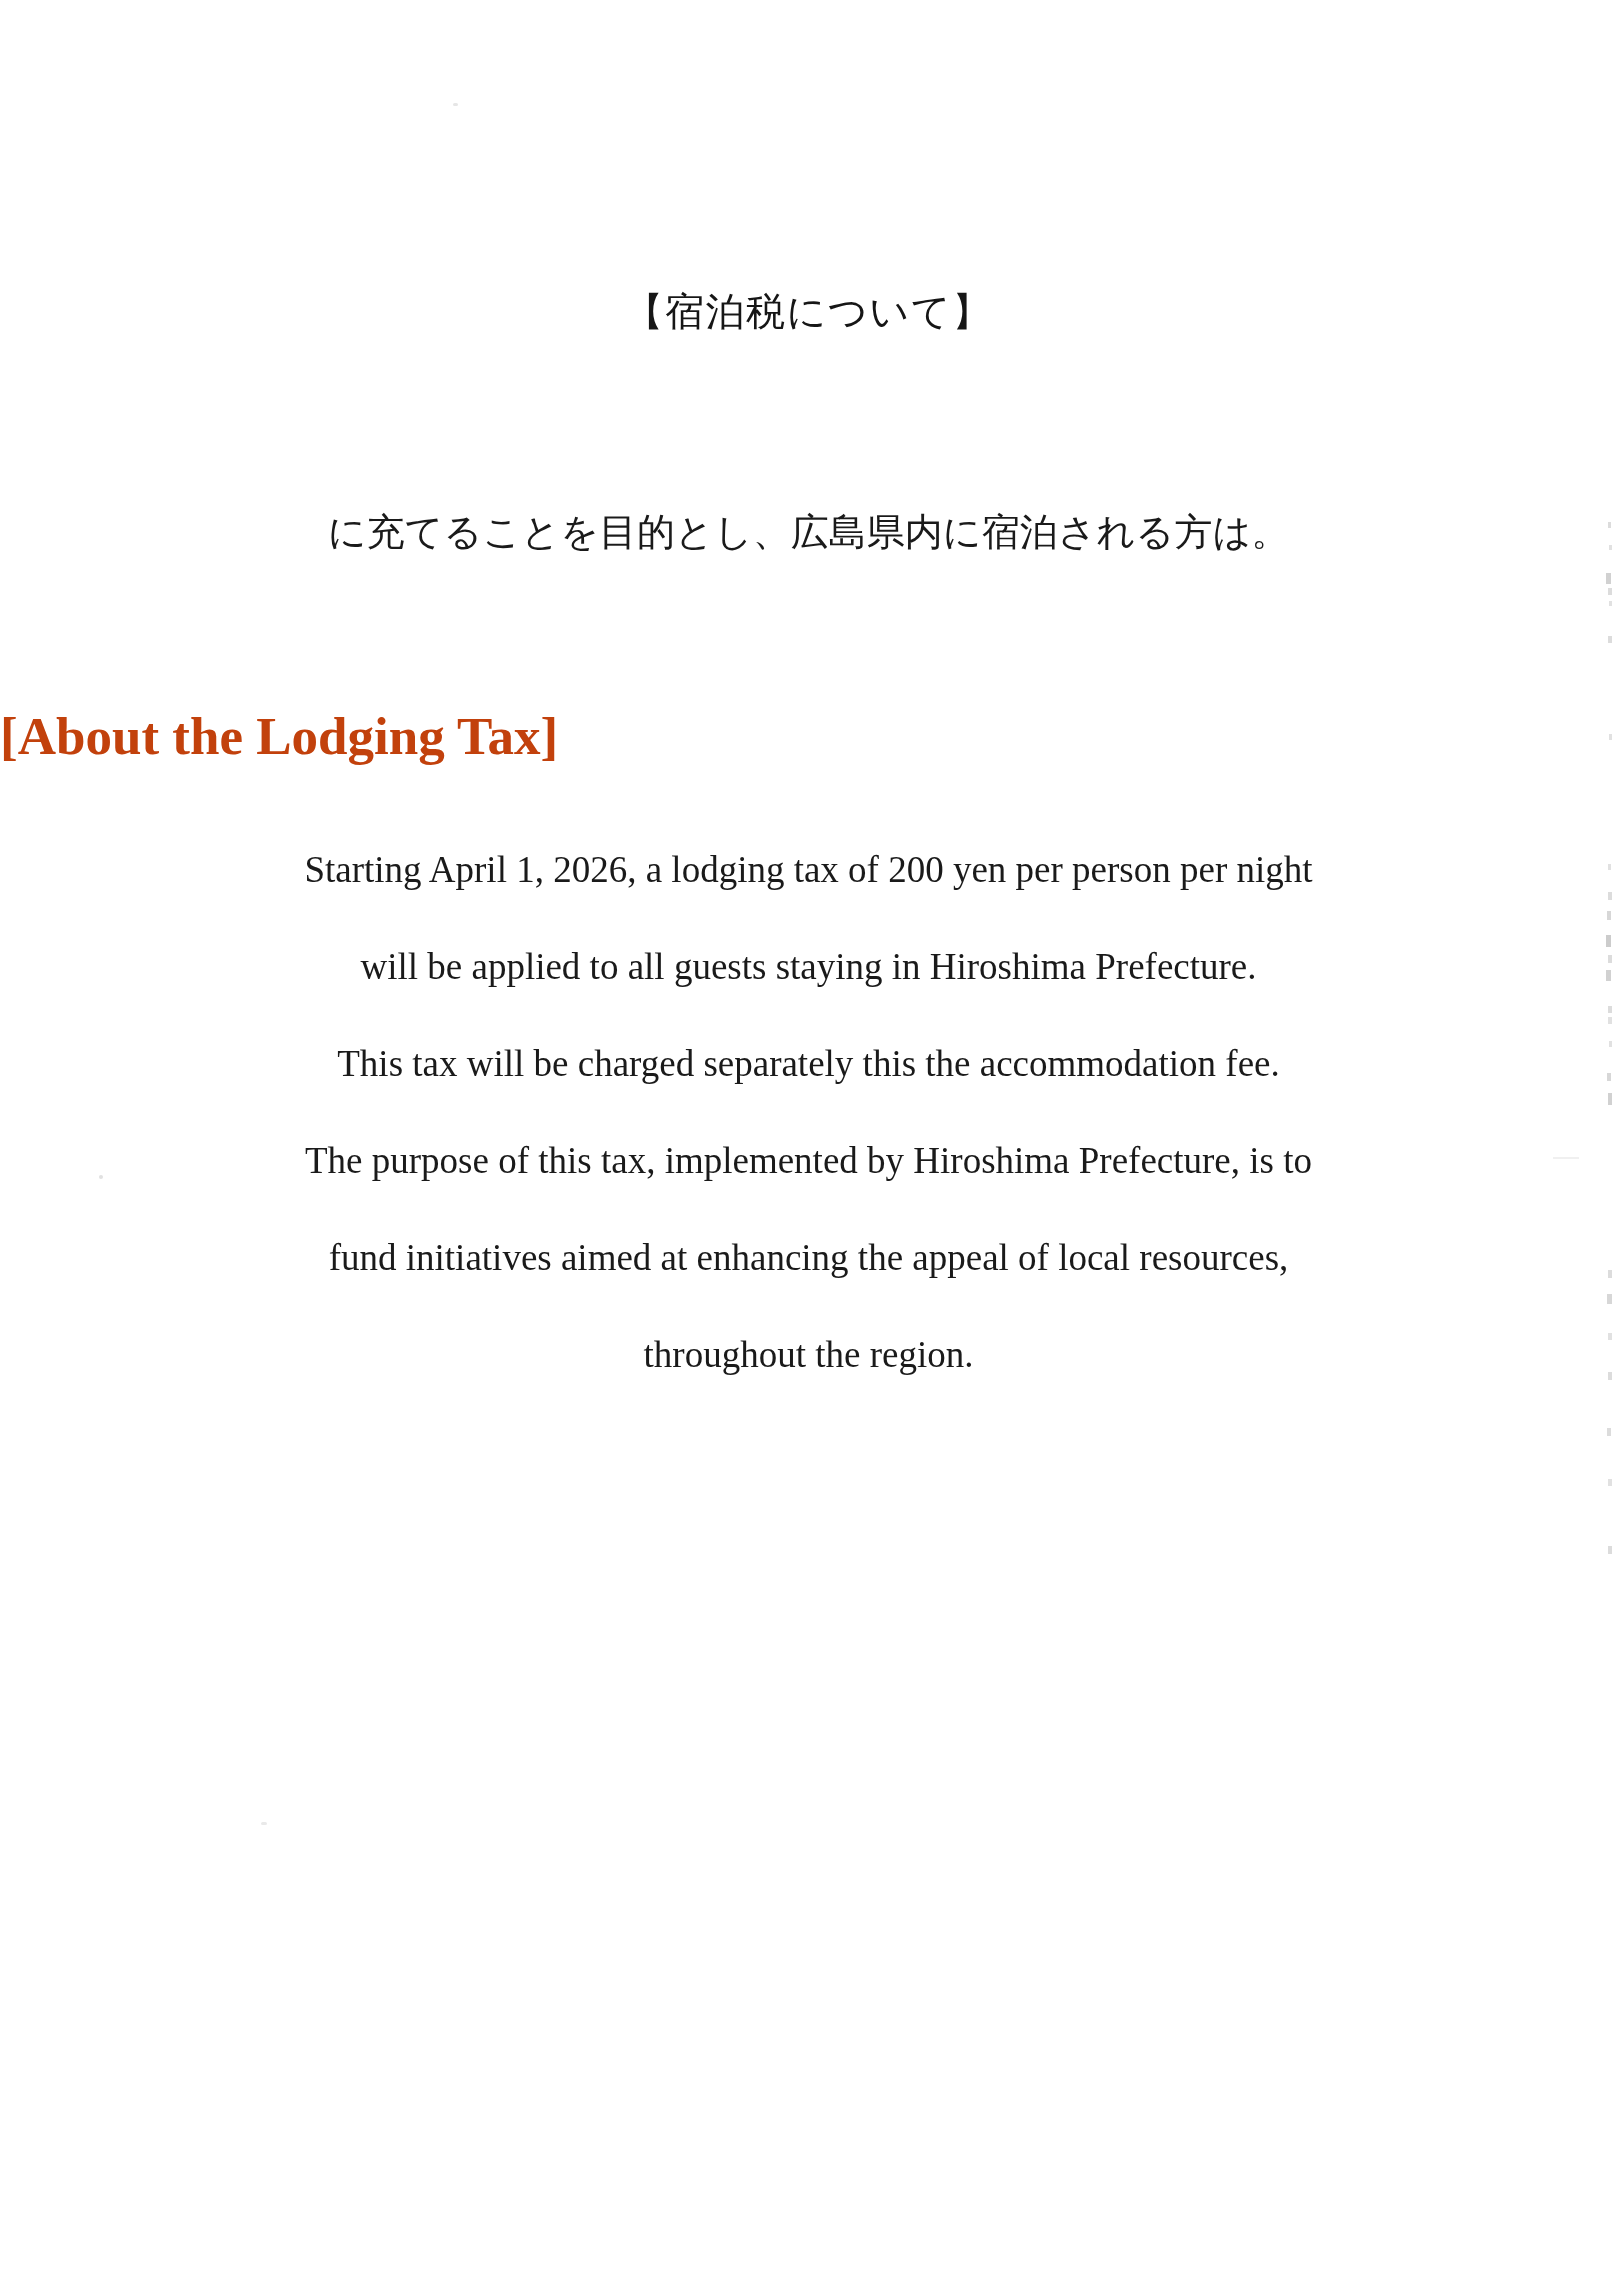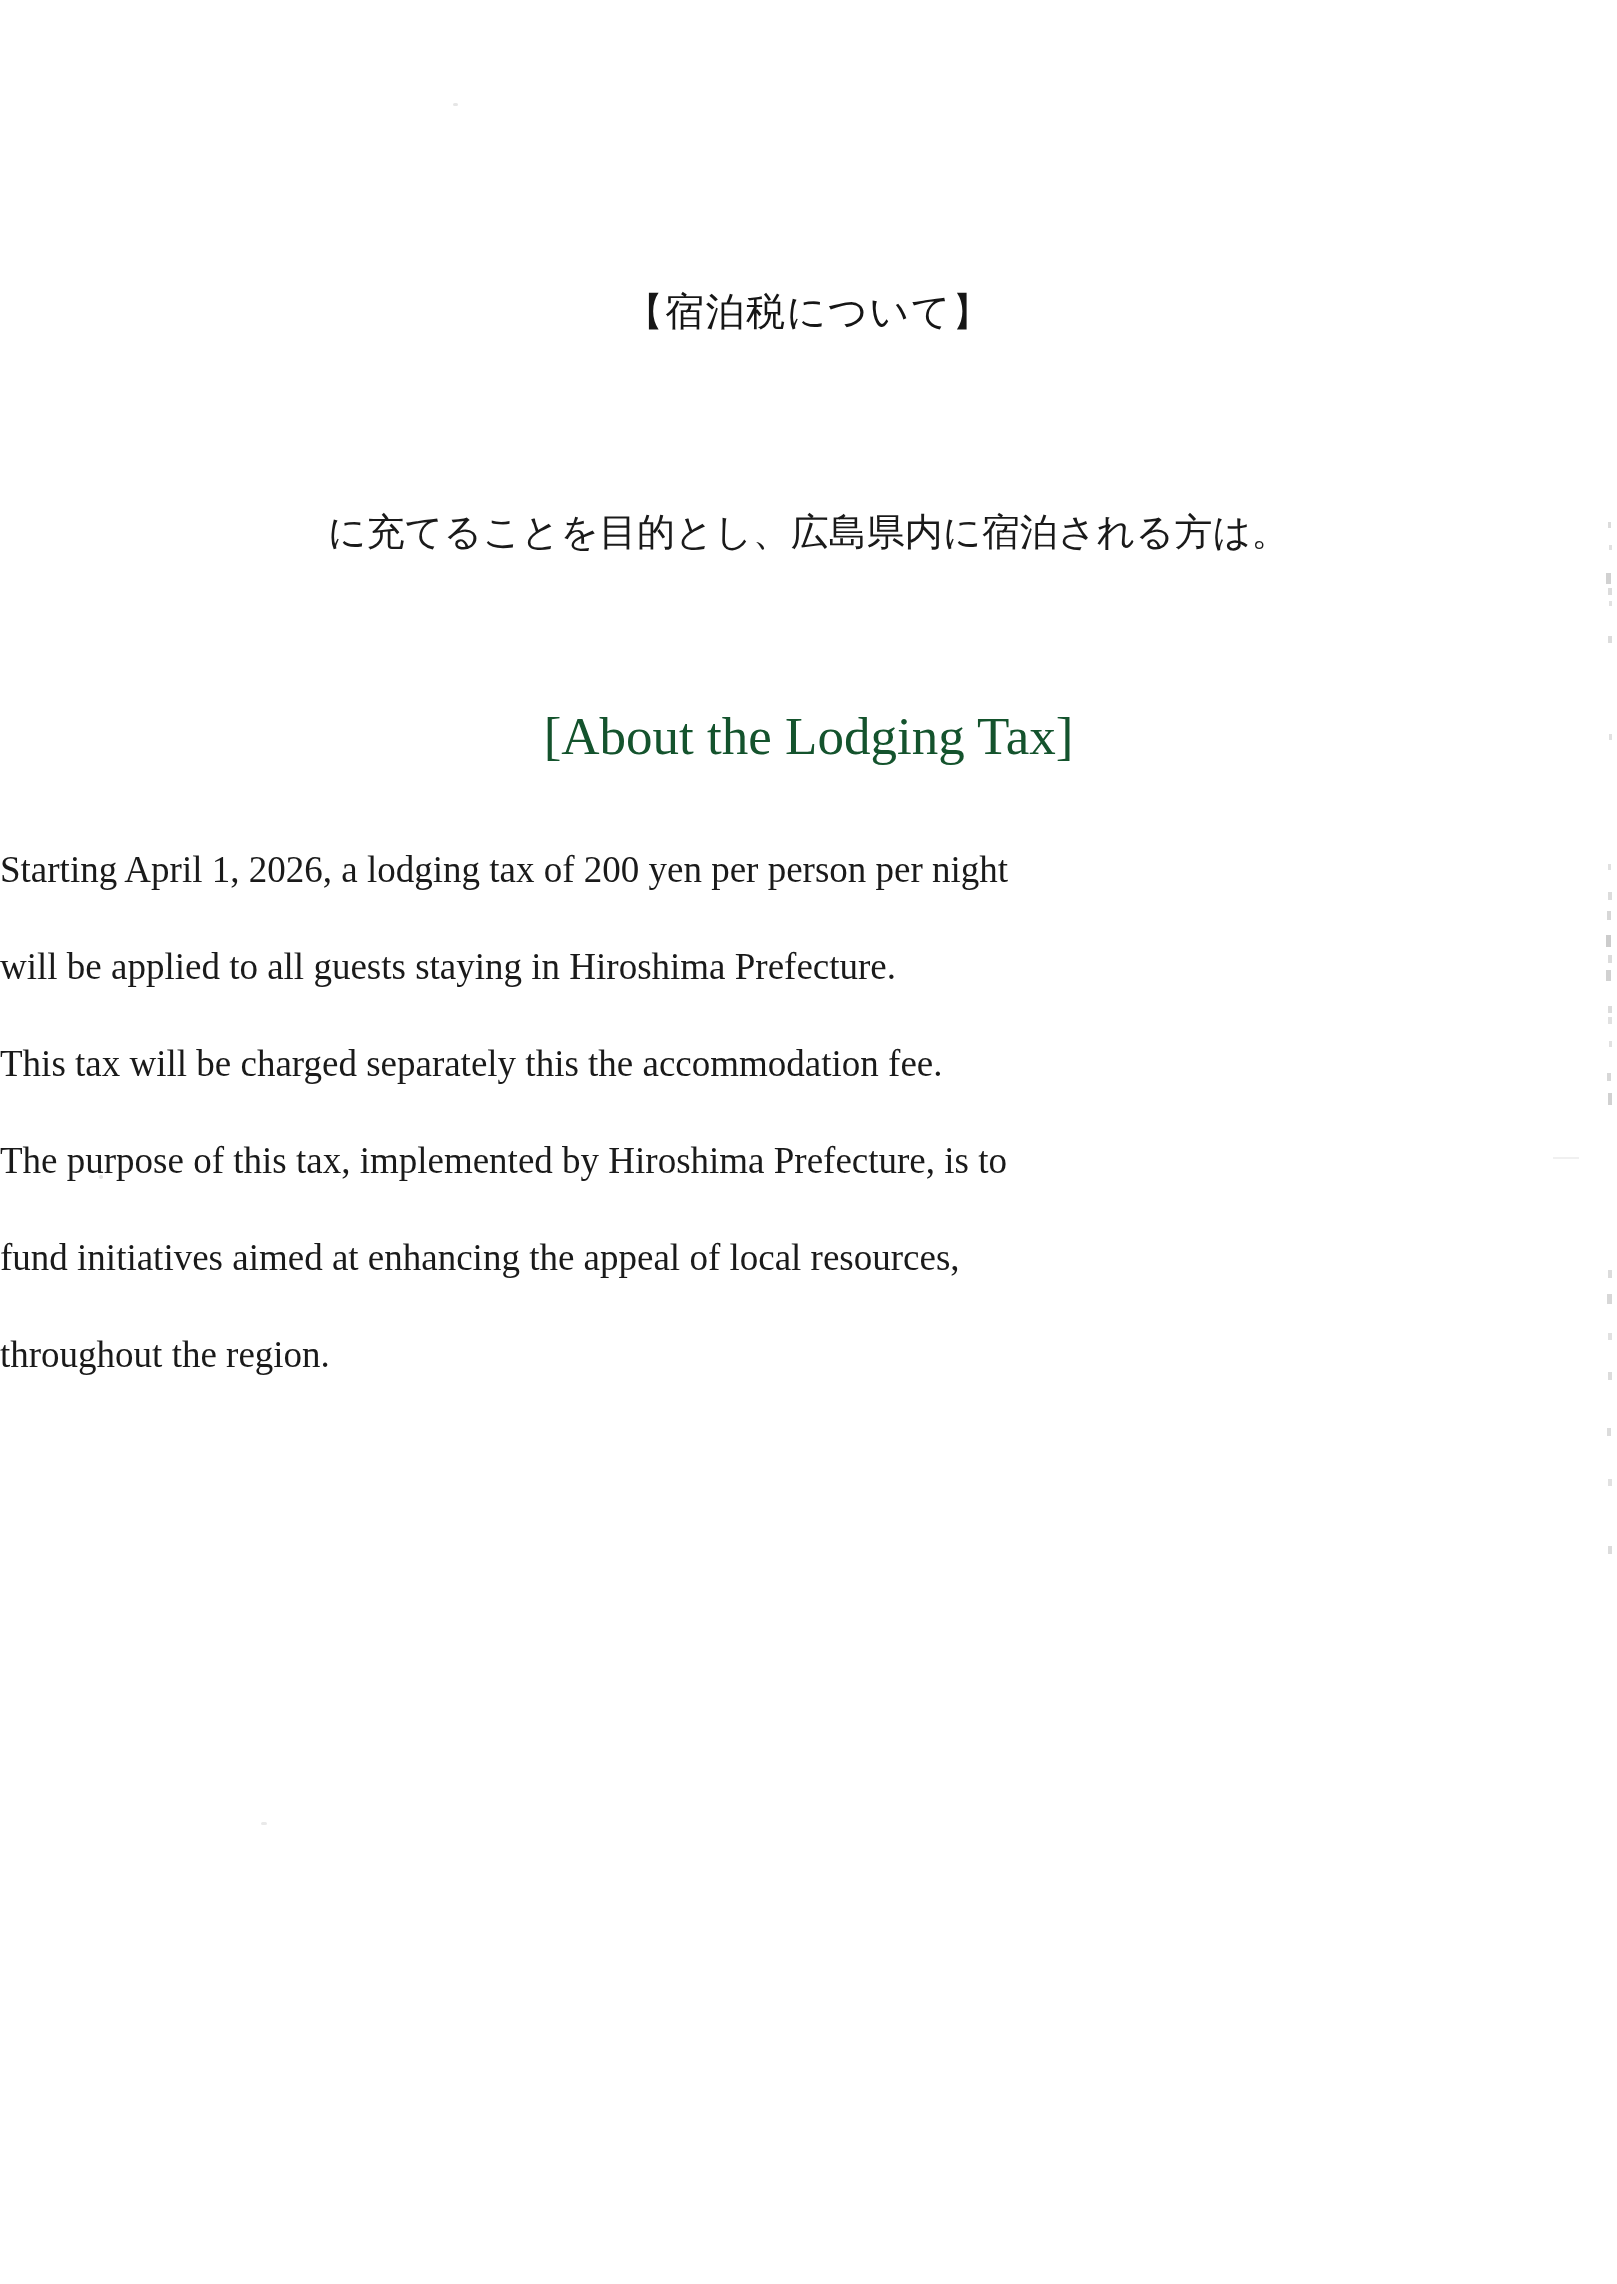--- a/index.html
+++ b/index.html
@@ -44,34 +44,33 @@
     white-space: normal;
   }
   .jp-line.centered {
     text-align: center;
   }
   
   .en-title {
     margin-top: 128px;
     font-size: 53px;
     line-height: 1;
-    font-weight: 400;
-    text-align: center;
-    color: #14532d;
+    font-weight: 700;
+    color: #c2410c;
   }
   
   .en-paragraph {
     margin-top: 58px;
     font-size: 37px;
     color: #1a1a1a;
   }
   .en-line {
     height: 97px;
     line-height: 97px;
-    text-align: left;
+    text-align: center;
     white-space: nowrap;
   }
   
   .artifact {
     position: absolute;
     background: #9a9a9a;
     display: block;
   }
 </style>
 </head>

